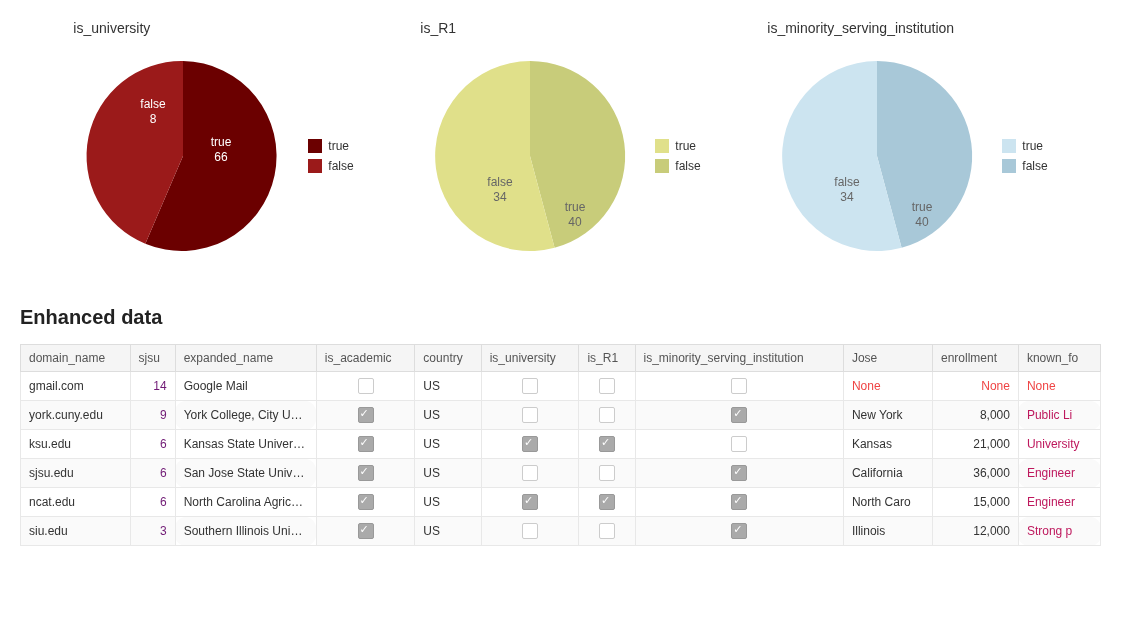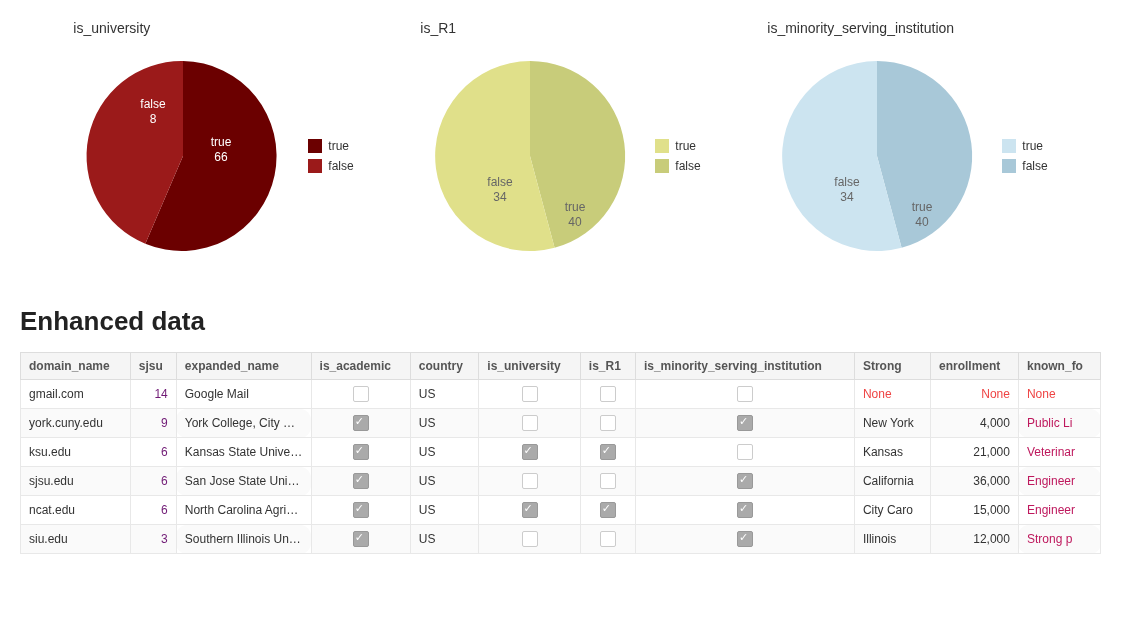--- a/index.html
+++ b/index.html
@@ -52,38 +52,38 @@
     }
 
     
     svg.pie { overflow: visible; }
 
     .enhanced-data {
       padding: 10px 20px 20px 20px;
     }
 
     .enhanced-data h2 {
-      font-size: 26px;
+      font-size: 20px;
       font-weight: bold;
       margin-bottom: 15px;
       color: #222;
     }
 
     .data-table {
       width: 100%;
       border-collapse: collapse;
       font-size: 12px;
     }
 
     .data-table th {
       background: #f5f5f5;
       border: 1px solid #ddd;
       padding: 6px 8px;
       text-align: left;
-      font-weight: bold;
+      font-weight: normal;
       color: #555;
       white-space: nowrap;
     }
 
     .data-table td {
       border: 1px solid #e8e8e8;
       padding: 6px 8px;
       vertical-align: middle;
     }
 
@@ -239,21 +239,21 @@
     <thead>
       <tr>
         <th>domain_name</th>
         <th>sjsu</th>
         <th>expanded_name</th>
         <th>is_academic</th>
         <th>country</th>
         <th>is_university</th>
         <th>is_R1</th>
         <th>is_minority_serving_institution</th>
-        <th>Strong</th>
+        <th>Jose</th>
         <th>enrollment</th>
         <th>known_fo</th>
       </tr>
     </thead>
     <tbody id="table-body">
     <tr>
           <td>gmail.com</td>
           <td class="count-cell">14</td>
           <td class="truncate">Google Mail</td>
           <td class="checkbox-cell"><span class="checkbox-icon"></span></td>
@@ -268,35 +268,35 @@
         <tr>
           <td>york.cuny.edu</td>
           <td class="count-cell">9</td>
           <td class="truncate">York College, City University</td>
           <td class="checkbox-cell"><span class="checkbox-icon checked"></span></td>
           <td>US</td>
           <td class="checkbox-cell"><span class="checkbox-icon"></span></td>
           <td class="checkbox-cell"><span class="checkbox-icon"></span></td>
           <td class="checkbox-cell"><span class="checkbox-icon checked"></span></td>
           <td>New York</td>
-          <td class="enrollment-cell">4,000</td>
+          <td class="enrollment-cell">8,000</td>
           <td class="link-style truncate">Public Li</td>
         </tr>
         <tr>
           <td>ksu.edu</td>
           <td class="count-cell">6</td>
           <td class="truncate">Kansas State University</td>
           <td class="checkbox-cell"><span class="checkbox-icon checked"></span></td>
           <td>US</td>
           <td class="checkbox-cell"><span class="checkbox-icon checked"></span></td>
           <td class="checkbox-cell"><span class="checkbox-icon checked"></span></td>
           <td class="checkbox-cell"><span class="checkbox-icon"></span></td>
           <td>Kansas</td>
           <td class="enrollment-cell">21,000</td>
-          <td class="link-style truncate">Veterinar</td>
+          <td class="link-style truncate">University</td>
         </tr>
         <tr>
           <td>sjsu.edu</td>
           <td class="count-cell">6</td>
           <td class="truncate">San Jose State University</td>
           <td class="checkbox-cell"><span class="checkbox-icon checked"></span></td>
           <td>US</td>
           <td class="checkbox-cell"><span class="checkbox-icon"></span></td>
           <td class="checkbox-cell"><span class="checkbox-icon"></span></td>
           <td class="checkbox-cell"><span class="checkbox-icon checked"></span></td>
@@ -306,21 +306,21 @@
         </tr>
         <tr>
           <td>ncat.edu</td>
           <td class="count-cell">6</td>
           <td class="truncate">North Carolina Agricultural a</td>
           <td class="checkbox-cell"><span class="checkbox-icon checked"></span></td>
           <td>US</td>
           <td class="checkbox-cell"><span class="checkbox-icon checked"></span></td>
           <td class="checkbox-cell"><span class="checkbox-icon checked"></span></td>
           <td class="checkbox-cell"><span class="checkbox-icon checked"></span></td>
-          <td>City Caro</td>
+          <td>North Caro</td>
           <td class="enrollment-cell">15,000</td>
           <td class="link-style truncate">Engineer</td>
         </tr>
         <tr>
           <td>siu.edu</td>
           <td class="count-cell">3</td>
           <td class="truncate">Southern Illinois University</td>
           <td class="checkbox-cell"><span class="checkbox-icon checked"></span></td>
           <td>US</td>
           <td class="checkbox-cell"><span class="checkbox-icon"></span></td>

